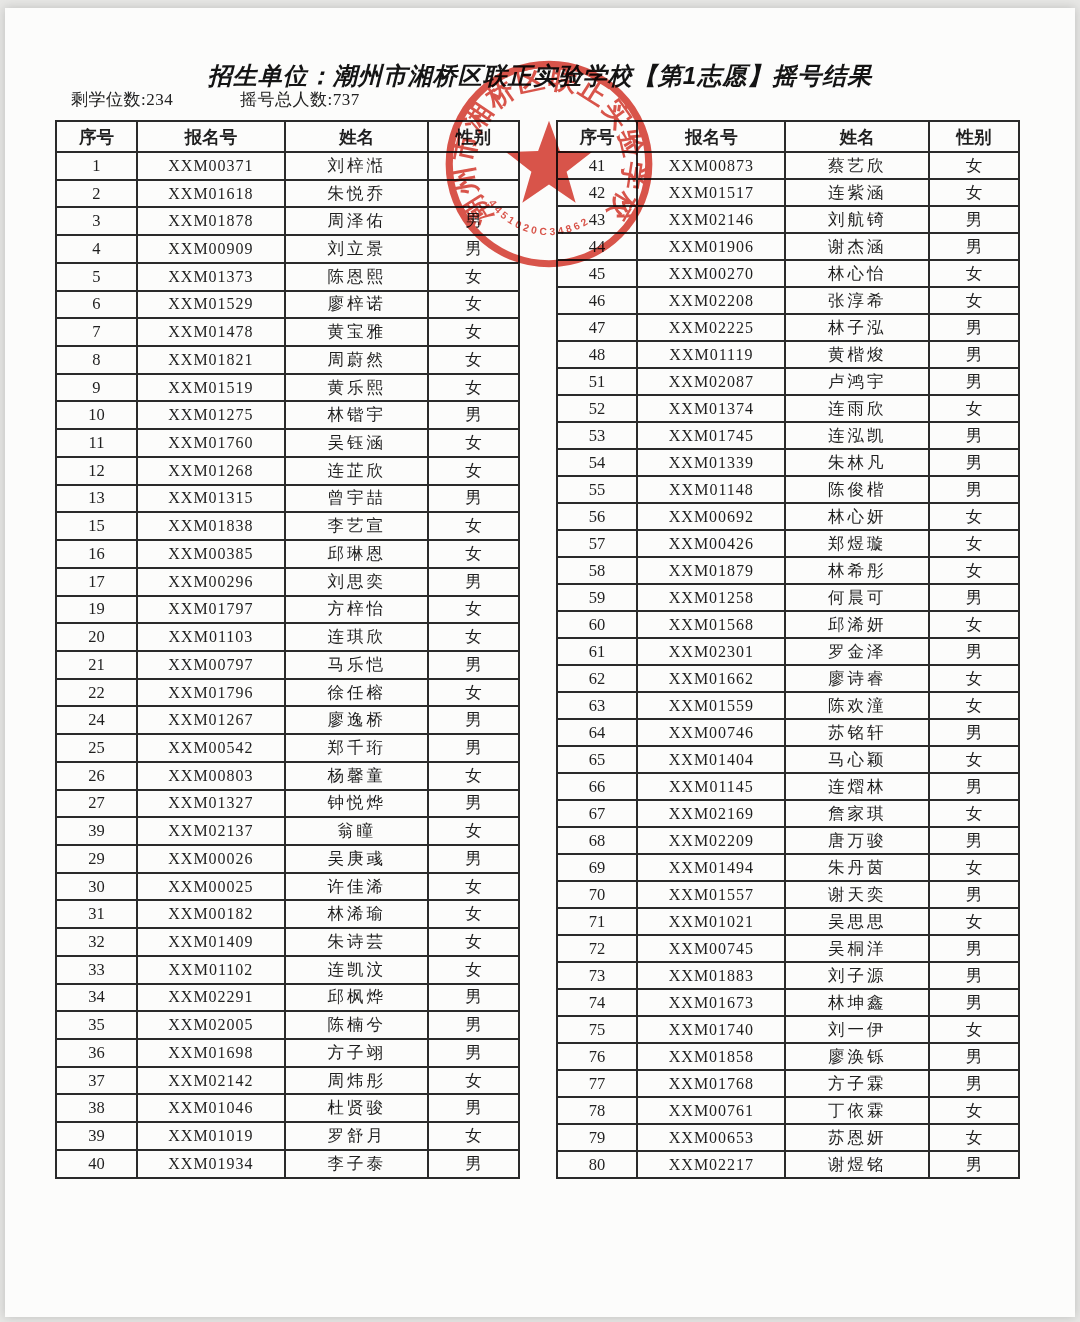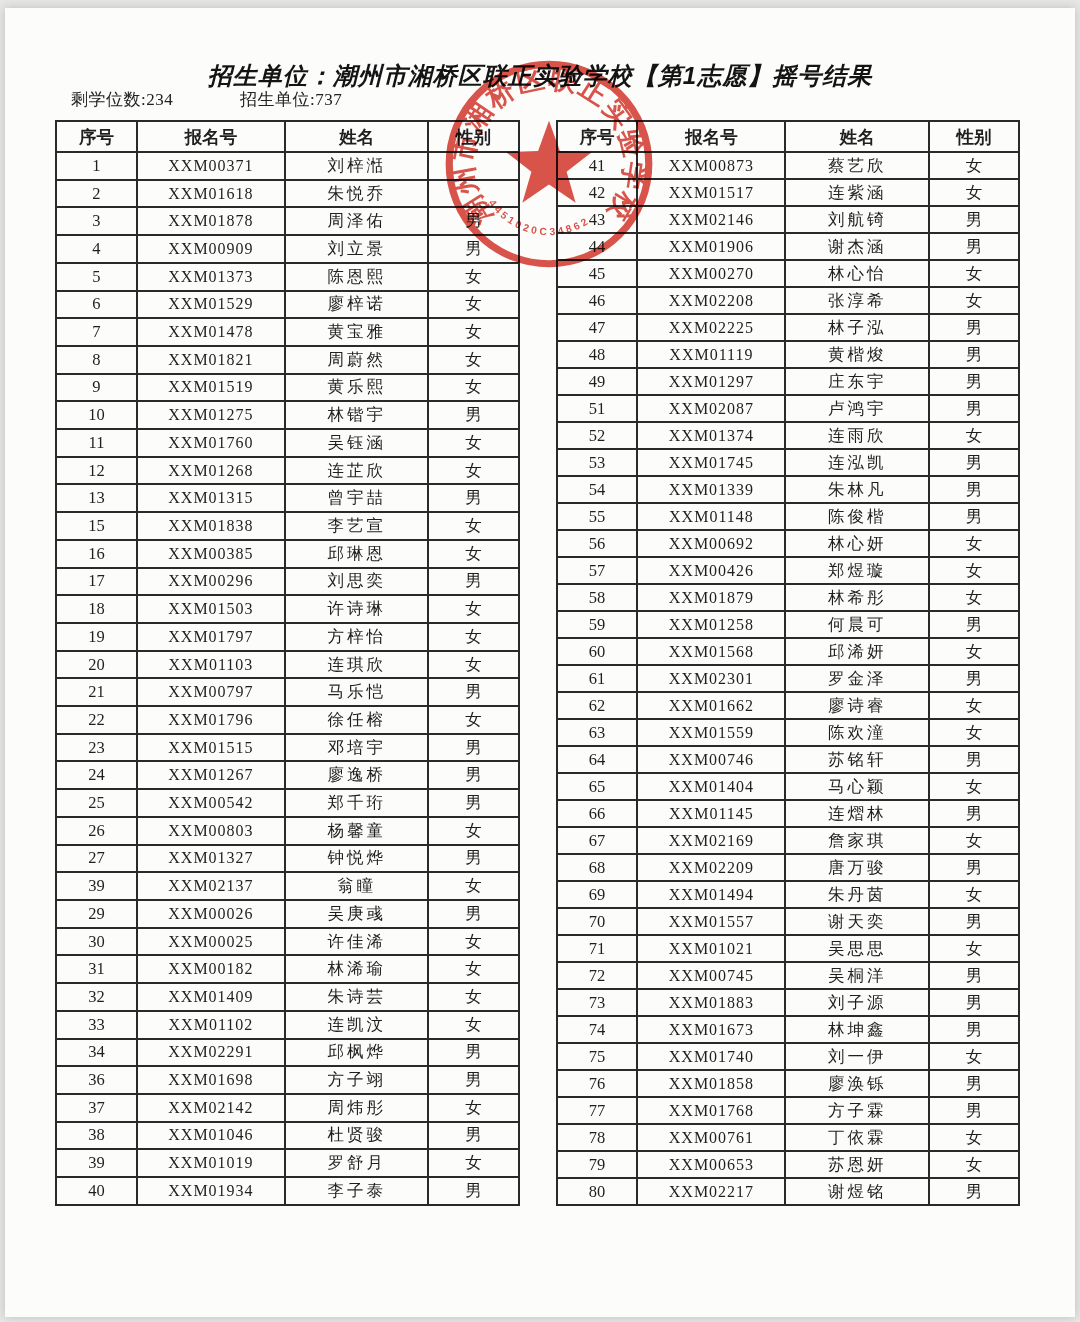--- a/index.html
+++ b/index.html
@@ -56,21 +56,21 @@
 </style>
 </head>
 <body data-name="scanned-lottery-result-document">
 
 <div class="page" data-name="document-page">
 
   <h1 class="doc-title" data-name="page-title">招生单位：潮州市湘桥区联正实验学校【第1志愿】摇号结果</h1>
 
   <div class="stats" data-name="stats-line">
     <span class="stat" data-name="remaining-seats-stat">剩学位数:234</span>
-    <span class="stat" data-name="total-participants-stat">招生单位:737</span>
+    <span class="stat" data-name="total-participants-stat">摇号总人数:737</span>
   </div>
 
   <div class="tables" data-name="roster-tables">
     <table class="roster" data-name="roster-table-left">
       <colgroup>
           <col class="c-seq">
           <col class="c-reg">
           <col class="c-name">
           <col class="c-gen">
         </colgroup>
@@ -173,26 +173,20 @@
             <td data-name="name-cell">邱琳恩</td>
             <td data-name="gender-cell">女</td>
           </tr>
           <tr data-name="table-row">
             <td data-name="seq-cell">17</td>
             <td data-name="reg-no-cell">XXM00296</td>
             <td data-name="name-cell">刘思奕</td>
             <td data-name="gender-cell">男</td>
           </tr>
           <tr data-name="table-row">
-            <td data-name="seq-cell">18</td>
-            <td data-name="reg-no-cell">XXM01503</td>
-            <td data-name="name-cell">许诗琳</td>
-            <td data-name="gender-cell">女</td>
-          </tr>
-          <tr data-name="table-row">
             <td data-name="seq-cell">19</td>
             <td data-name="reg-no-cell">XXM01797</td>
             <td data-name="name-cell">方梓怡</td>
             <td data-name="gender-cell">女</td>
           </tr>
           <tr data-name="table-row">
             <td data-name="seq-cell">20</td>
             <td data-name="reg-no-cell">XXM01103</td>
             <td data-name="name-cell">连琪欣</td>
             <td data-name="gender-cell">女</td>
@@ -203,26 +197,20 @@
             <td data-name="name-cell">马乐恺</td>
             <td data-name="gender-cell">男</td>
           </tr>
           <tr data-name="table-row">
             <td data-name="seq-cell">22</td>
             <td data-name="reg-no-cell">XXM01796</td>
             <td data-name="name-cell">徐任榕</td>
             <td data-name="gender-cell">女</td>
           </tr>
           <tr data-name="table-row">
-            <td data-name="seq-cell">23</td>
-            <td data-name="reg-no-cell">XXM01515</td>
-            <td data-name="name-cell">邓培宇</td>
-            <td data-name="gender-cell">男</td>
-          </tr>
-          <tr data-name="table-row">
             <td data-name="seq-cell">24</td>
             <td data-name="reg-no-cell">XXM01267</td>
             <td data-name="name-cell">廖逸桥</td>
             <td data-name="gender-cell">男</td>
           </tr>
           <tr data-name="table-row">
             <td data-name="seq-cell">25</td>
             <td data-name="reg-no-cell">XXM00542</td>
             <td data-name="name-cell">郑千珩</td>
             <td data-name="gender-cell">男</td>
@@ -272,20 +260,26 @@
           <tr data-name="table-row">
             <td data-name="seq-cell">33</td>
             <td data-name="reg-no-cell">XXM01102</td>
             <td data-name="name-cell">连凯汶</td>
             <td data-name="gender-cell">女</td>
           </tr>
           <tr data-name="table-row">
             <td data-name="seq-cell">34</td>
             <td data-name="reg-no-cell">XXM02291</td>
             <td data-name="name-cell">邱枫烨</td>
+            <td data-name="gender-cell">男</td>
+          </tr>
+          <tr data-name="table-row">
+            <td data-name="seq-cell">35</td>
+            <td data-name="reg-no-cell">XXM02005</td>
+            <td data-name="name-cell">陈楠兮</td>
             <td data-name="gender-cell">男</td>
           </tr>
           <tr data-name="table-row">
             <td data-name="seq-cell">36</td>
             <td data-name="reg-no-cell">XXM01698</td>
             <td data-name="name-cell">方子翊</td>
             <td data-name="gender-cell">男</td>
           </tr>
           <tr data-name="table-row">
             <td data-name="seq-cell">37</td>
@@ -369,26 +363,20 @@
           <tr data-name="table-row">
             <td data-name="seq-cell">47</td>
             <td data-name="reg-no-cell">XXM02225</td>
             <td data-name="name-cell">林子泓</td>
             <td data-name="gender-cell">男</td>
           </tr>
           <tr data-name="table-row">
             <td data-name="seq-cell">48</td>
             <td data-name="reg-no-cell">XXM01119</td>
             <td data-name="name-cell">黄楷焌</td>
-            <td data-name="gender-cell">男</td>
-          </tr>
-          <tr data-name="table-row">
-            <td data-name="seq-cell">49</td>
-            <td data-name="reg-no-cell">XXM01297</td>
-            <td data-name="name-cell">庄东宇</td>
             <td data-name="gender-cell">男</td>
           </tr>
           <tr data-name="table-row">
             <td data-name="seq-cell">51</td>
             <td data-name="reg-no-cell">XXM02087</td>
             <td data-name="name-cell">卢鸿宇</td>
             <td data-name="gender-cell">男</td>
           </tr>
           <tr data-name="table-row">
             <td data-name="seq-cell">52</td>

